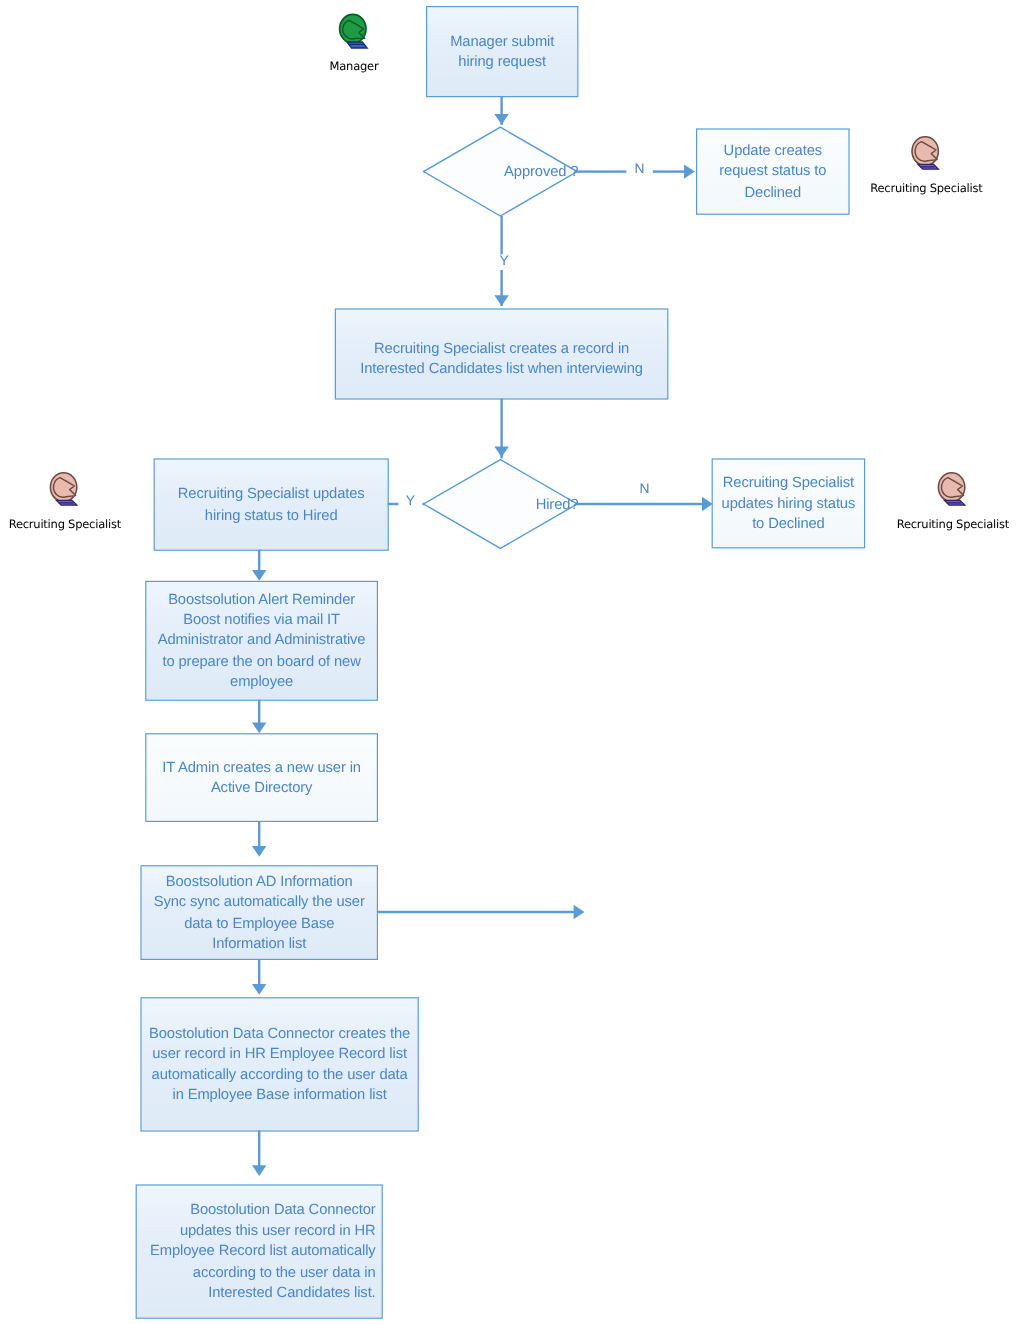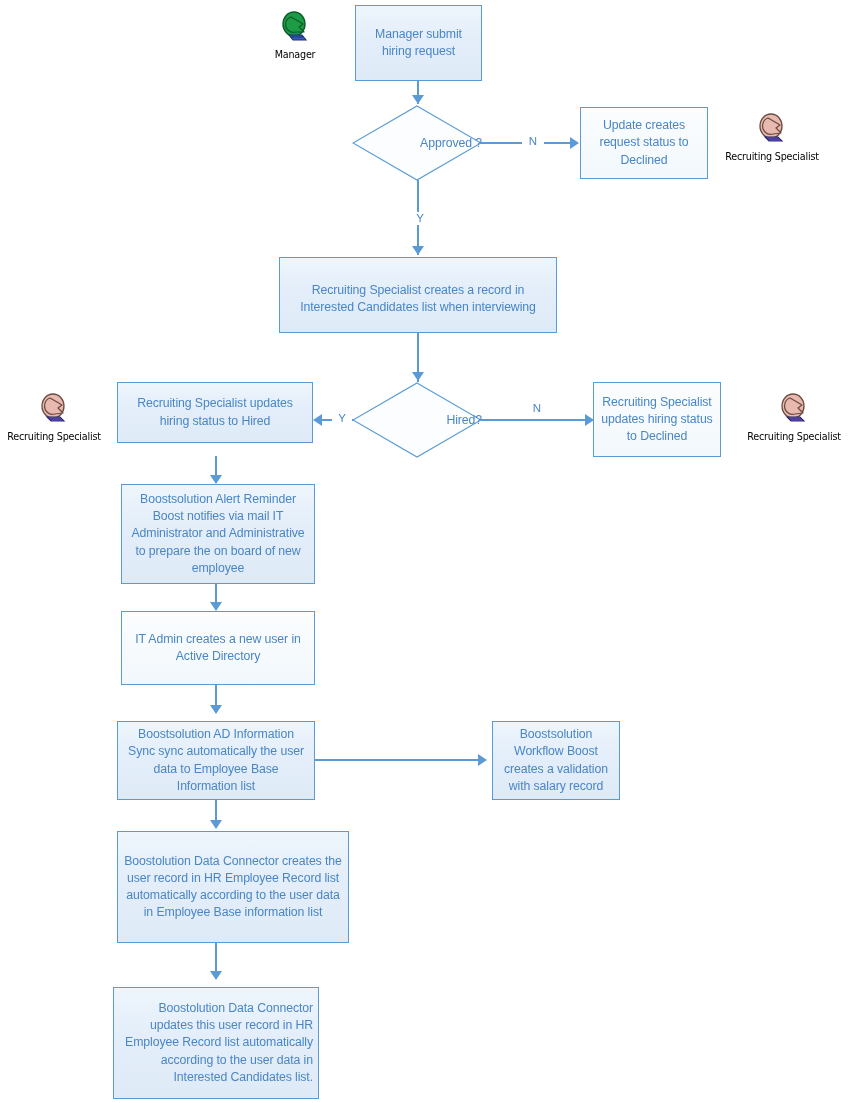--- a/index.html
+++ b/index.html
@@ -203,43 +203,40 @@
     <span class="txt">Recruiting Specialist creates a record in Interested Candidates list when interviewing</span>
   </div>
 
   <div class="diamond" style="left:352px;top:382px;width:130px;height:76px;">
     <svg width="130" height="76" viewBox="0 0 130 76">
       <polygon points="65,1 129,38 65,75 1,38" fill="#fbfdfe" stroke="#5b9bd5" stroke-width="1.2"></polygon>
     </svg>
     <span class="dlabel">Hired?</span>
   </div>
 
-  <div class="node" style="left:117px;top:382px;width:196px;height:61px;">
+  <div class="node" style="left:128px;top:382px;width:196px;height:77px;">
     <span class="txt">Recruiting Specialist  updates hiring status to Hired</span>
   </div>
 
   <div class="node" style="left:121px;top:484px;width:194px;height:100px;">
     <span class="txt">Boostsolution Alert Reminder Boost notifies via mail IT Administrator and Administrative to prepare the on board of new employee</span>
   </div>
 
   <div class="node plain" style="left:593px;top:382px;width:128px;height:75px;">
     <span class="txt">Recruiting Specialist updates hiring status to Declined</span>
   </div>
 
   <div class="node plain" style="left:121px;top:611px;width:194px;height:74px;">
     <span class="txt">IT Admin creates a new user in Active Directory</span>
   </div>
 
   <div class="node" style="left:117px;top:721px;width:198px;height:79px;">
     <span class="txt">Boostsolution AD Information Sync sync automatically the user data to Employee Base Information list</span>
   </div>
 
-  <div class="node" style="left:492px;top:721px;width:128px;height:79px;">
-    <span class="txt">Boostsolution Workflow Boost creates a validation with salary record</span>
-  </div>
 
   <div class="node" style="left:117px;top:831px;width:232px;height:112px;">
     <span class="txt">Boostolution Data Connector creates the user record in HR Employee Record list automatically according to the user data in Employee Base information list</span>
   </div>
 
   <div class="node" style="left:113px;top:987px;width:206px;height:112px;text-align:right;">
     <span class="txt">Boostolution Data Connector updates this user record in HR Employee Record list automatically according to the user data in Interested Candidates list.</span>
   </div>
 
 </div>

